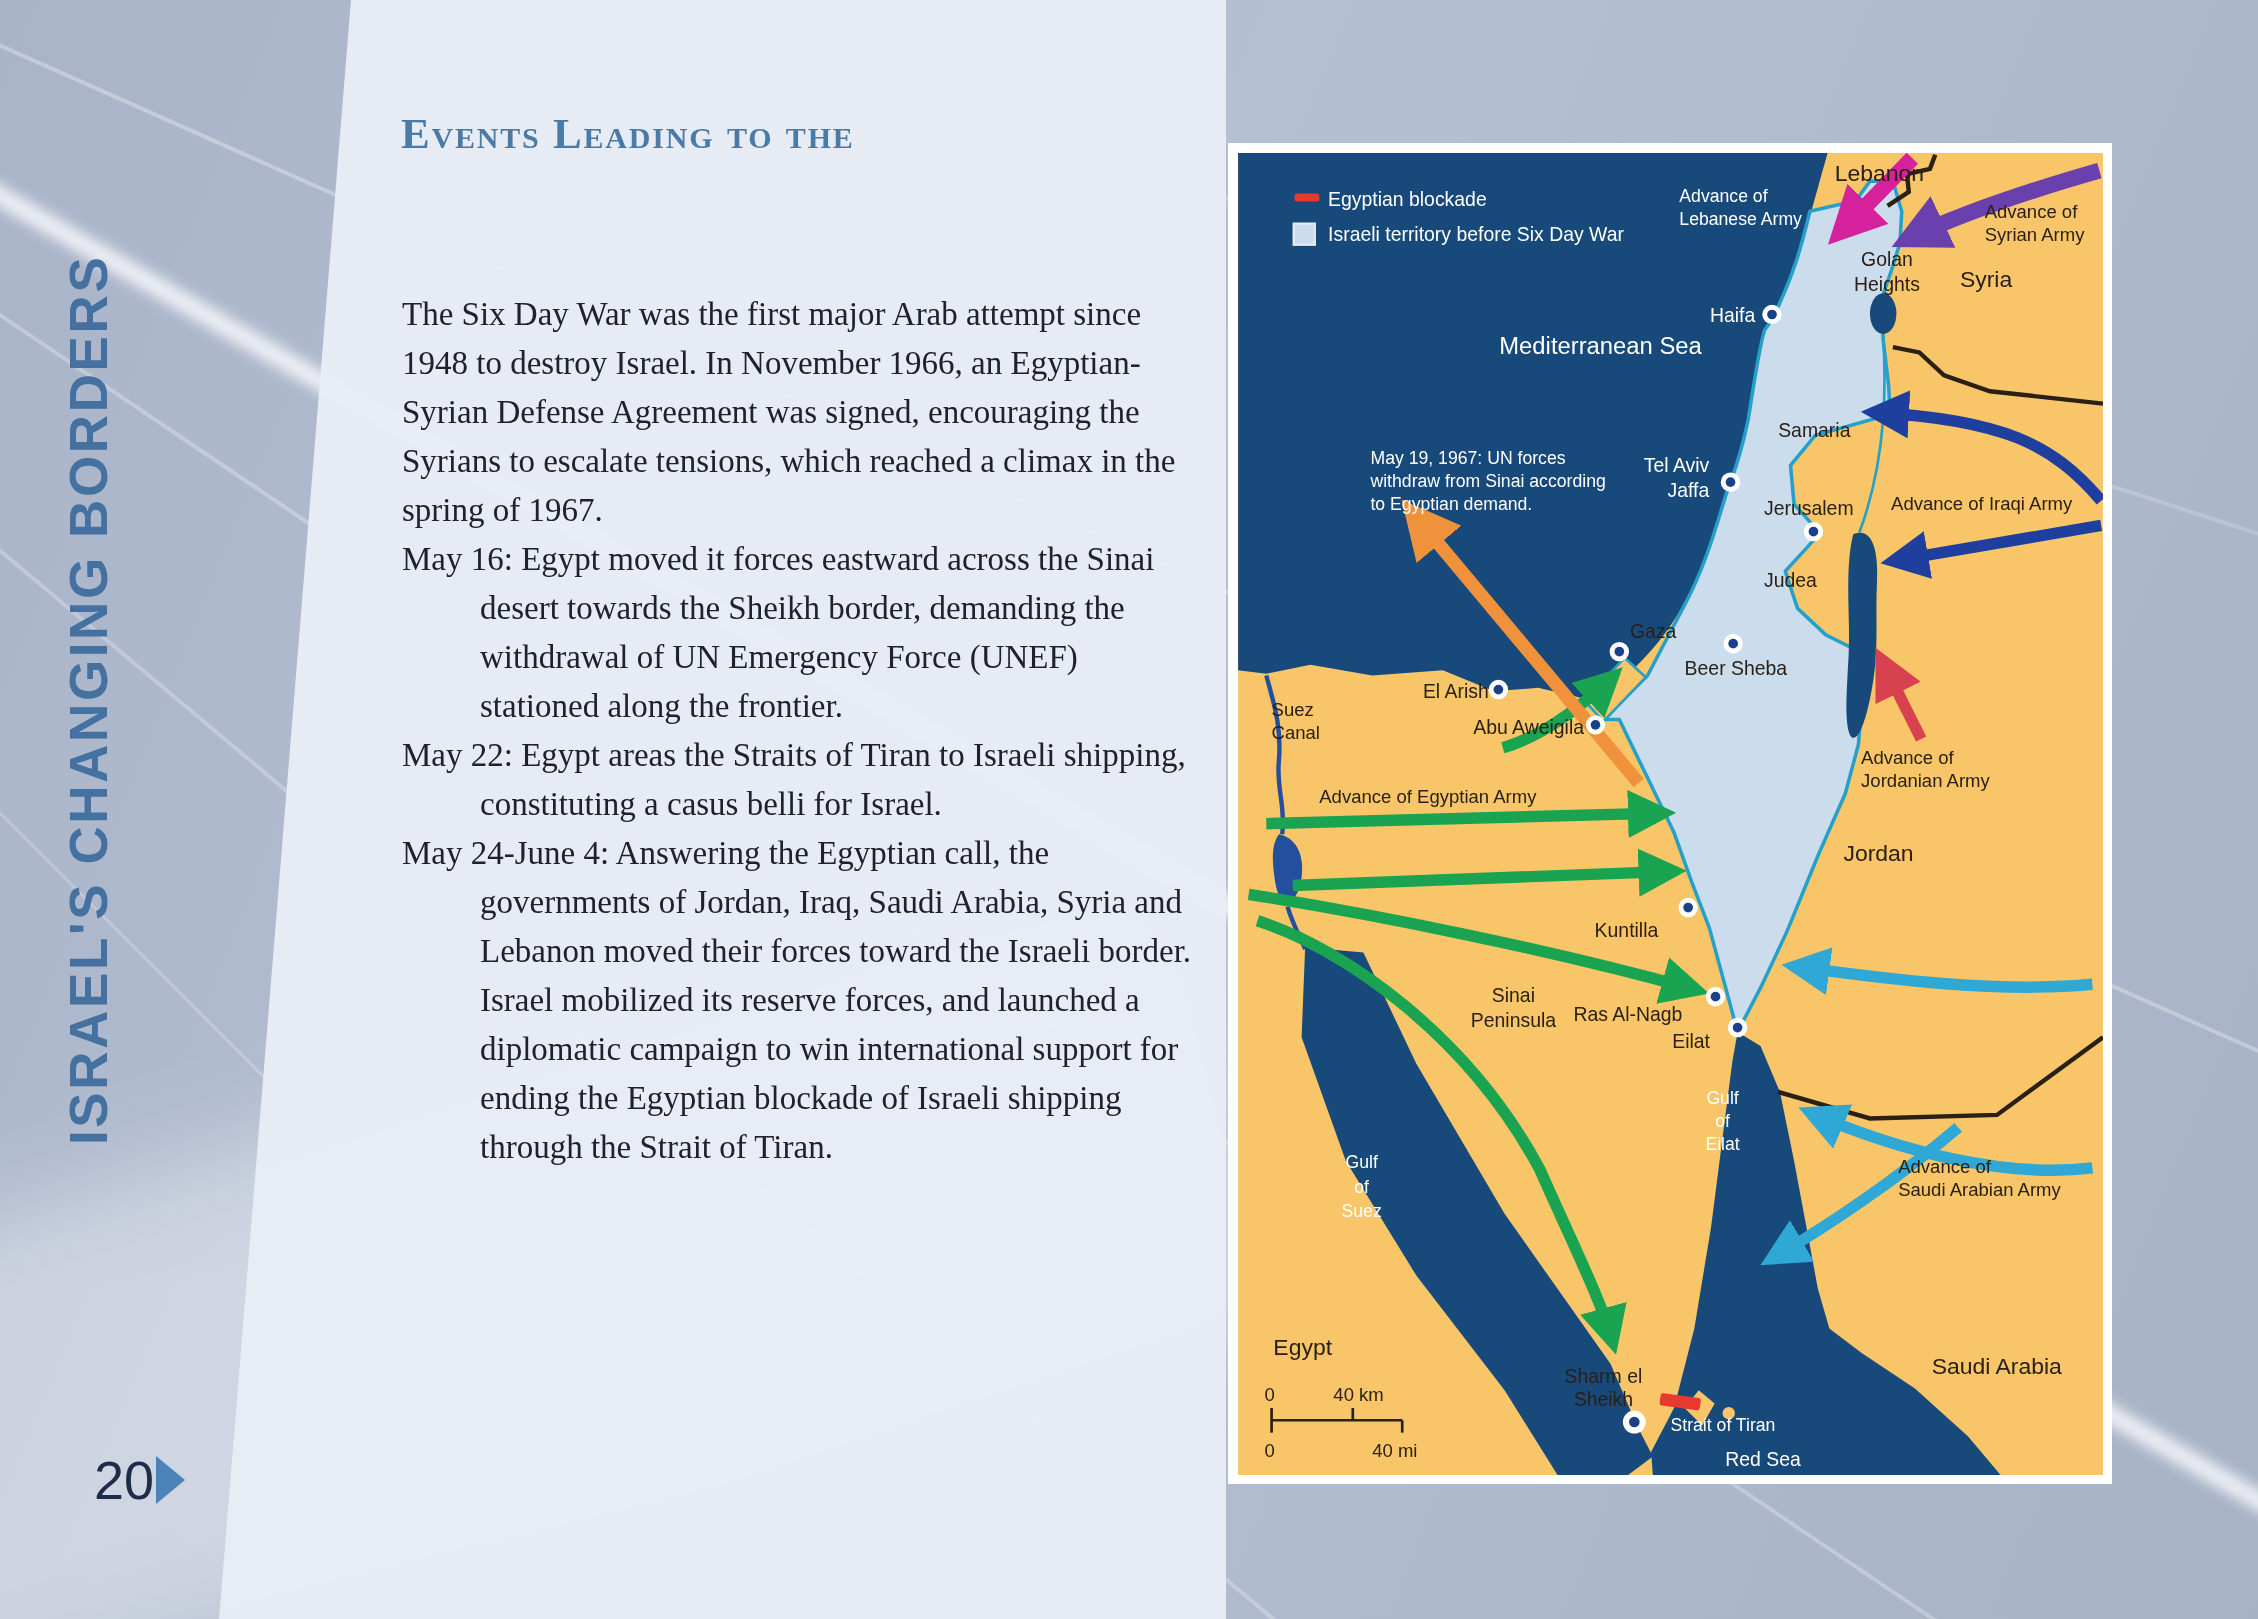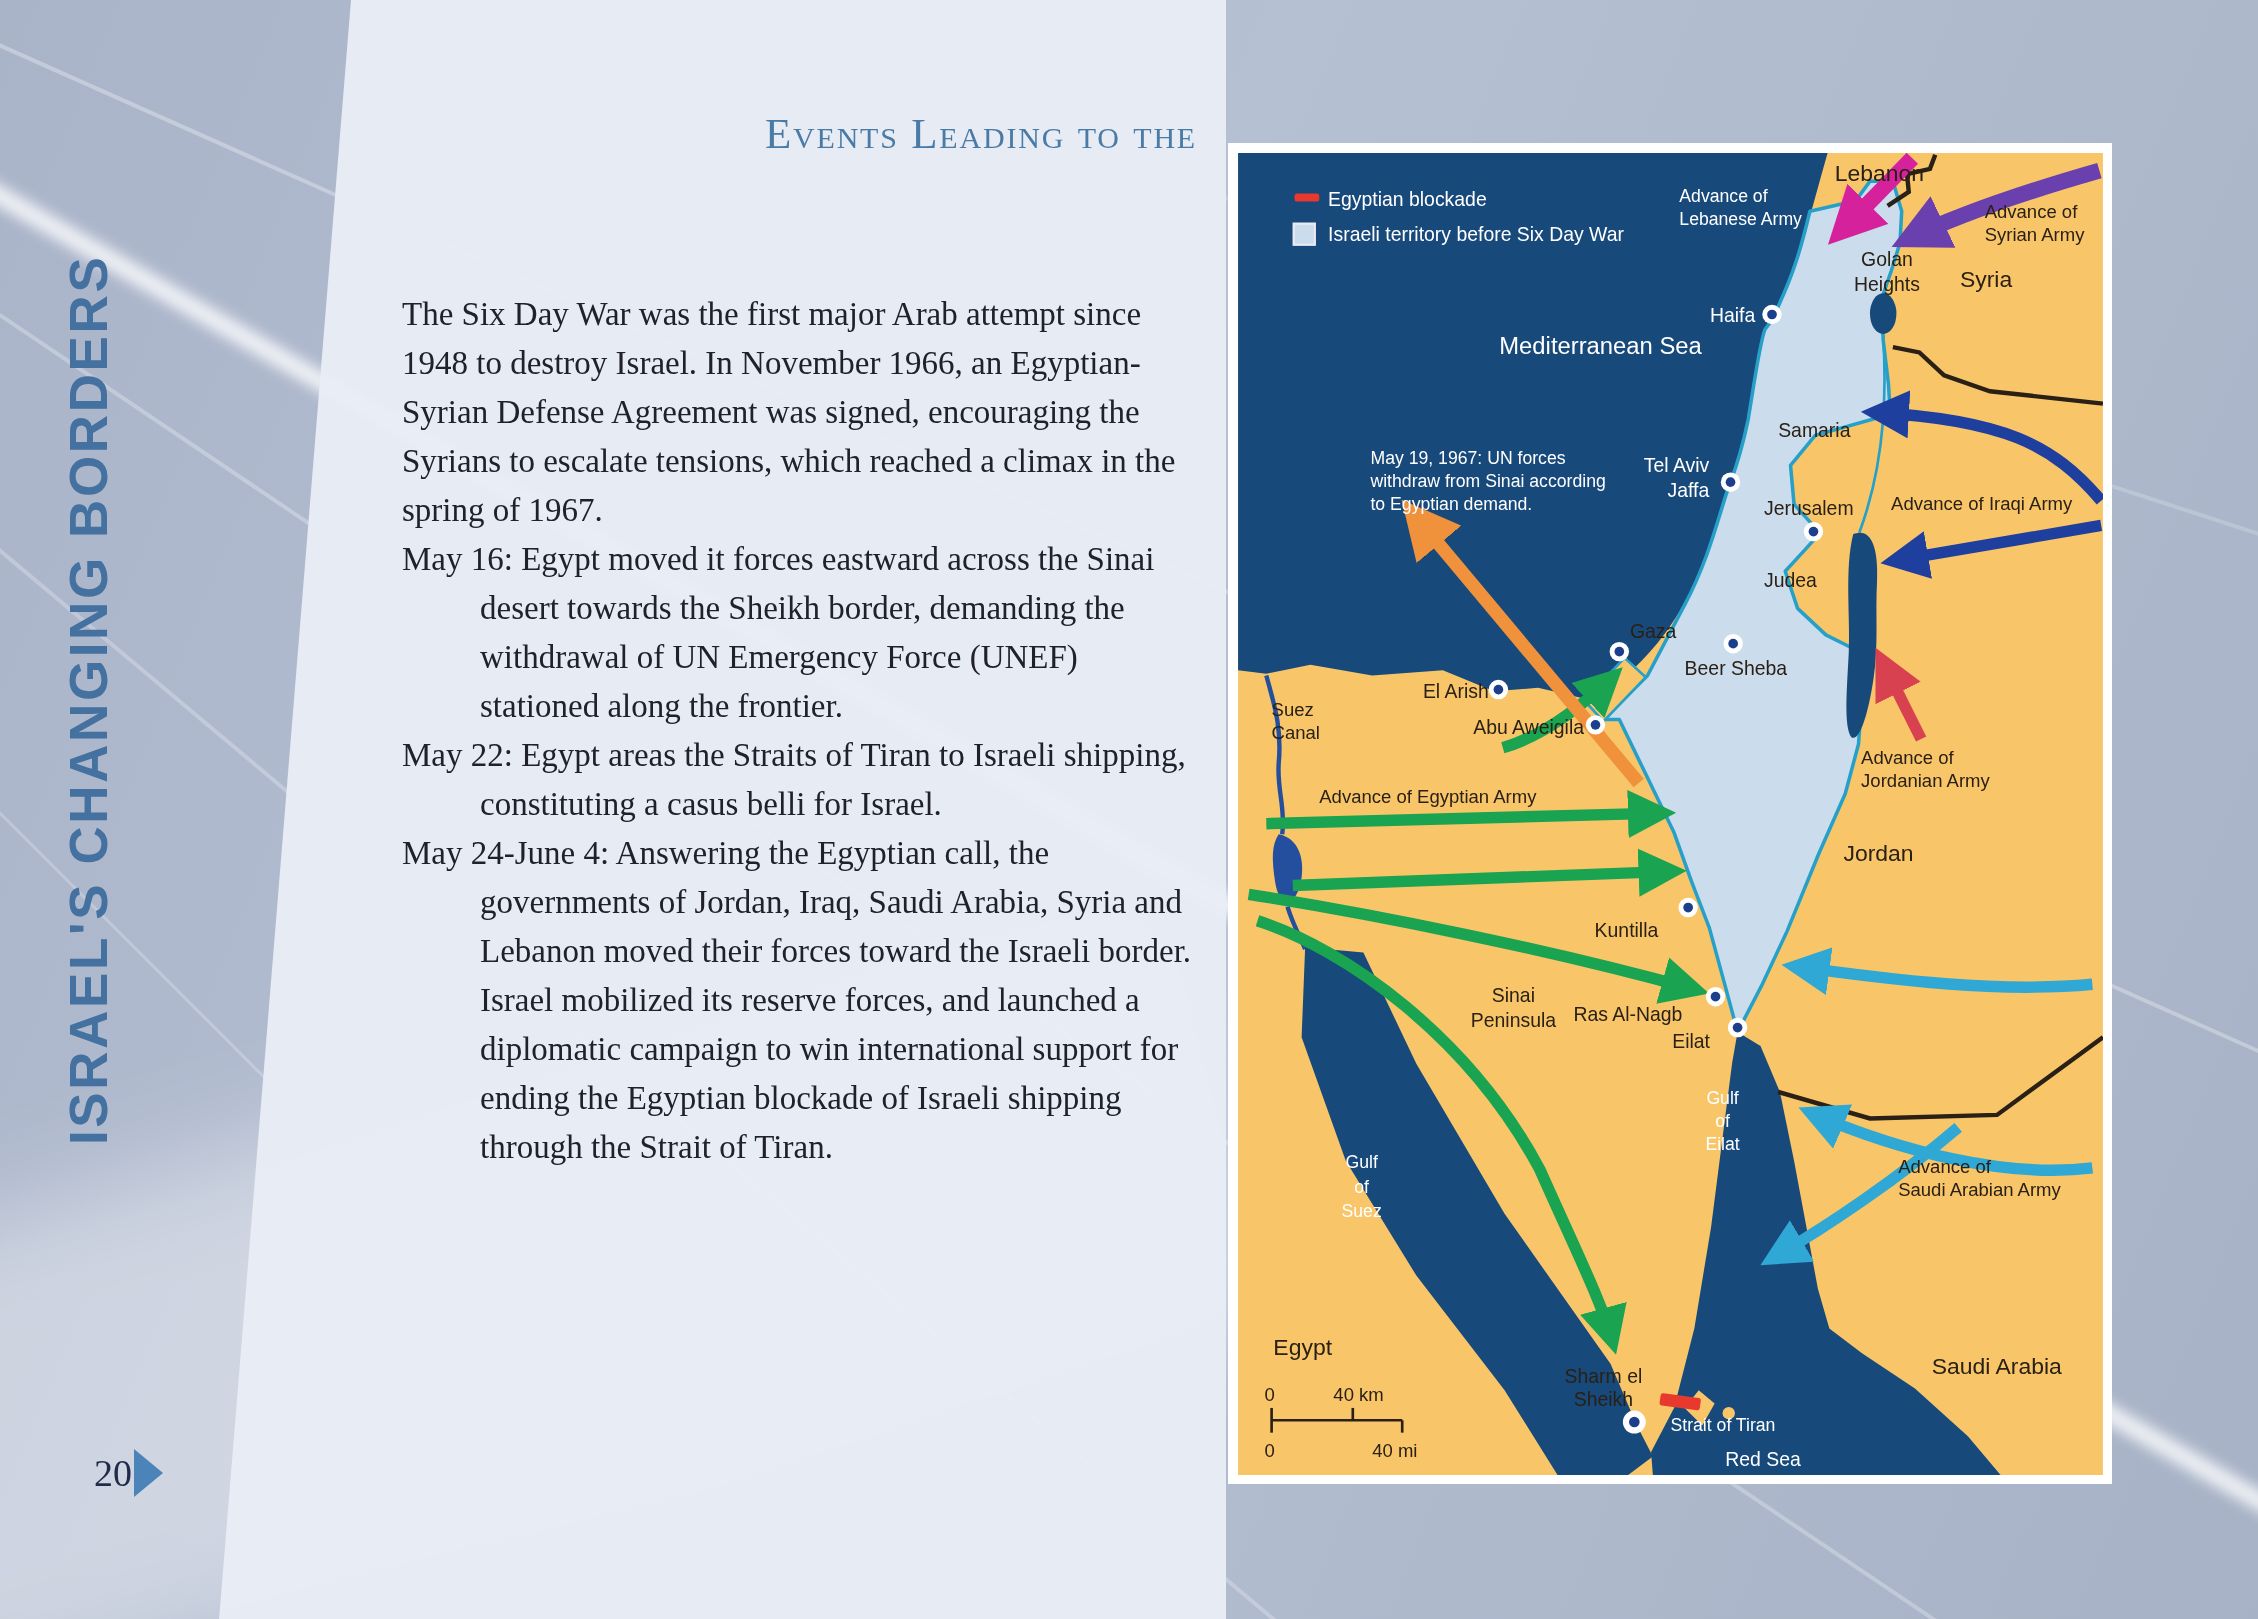--- a/index.html
+++ b/index.html
@@ -23,25 +23,25 @@
     background:rgba(233,237,245,.95);
     clip-path:polygon(132px 0,100% 0,100% 100%,0 100%);
   }
   .sidebar-title{
     position:absolute;left:58px;top:1145px;transform:rotate(-90deg);transform-origin:0 0;
     white-space:nowrap;z-index:4;
     font-family:"Liberation Sans",sans-serif;font-weight:bold;font-size:53px;letter-spacing:2.6px;
     color:#44719f;
   }
   .page-number-wrap{position:absolute;left:94px;top:1449px;z-index:4;display:flex;align-items:center;}
-  .page-number{font-family:Liberation Serif, serif;font-size:38px;color:#1e2c49;}
+  .page-number{font-family:Liberation Sans, sans-serif;font-size:54px;color:#1e2c49;}
   .page-arrow{width:0;height:0;border-top:24px solid transparent;border-bottom:24px solid transparent;border-left:29px solid #4c83b8;margin-left:1.8px;}
   .page-title{
-    position:absolute;left:401px;top:106px;width:796px;z-index:4;text-align:right;
-    font-family:"Liberation Serif",serif;font-variant:small-caps;font-weight:normal;
+    position:absolute;left:401px;top:106px;width:796px;z-index:4;text-align:left;
+    font-family:"Liberation Serif",serif;font-variant:small-caps;font-weight:bold;
     font-size:43px;line-height:55px;letter-spacing:1.8px;color:#4a7ba6;
   }
   .body-text{
     position:absolute;left:402px;top:256px;width:799px;z-index:4;
     font-family:"Liberation Serif",serif;font-size:33px;line-height:49px;color:#20212c;margin-top:34px;
   }
   .entry{padding-left:78px;text-indent:-78px;}
   .map-frame{
     position:absolute;left:1228px;top:143px;width:884px;height:1341px;z-index:5;
     background:#fff;box-sizing:border-box;padding:9.7px;

